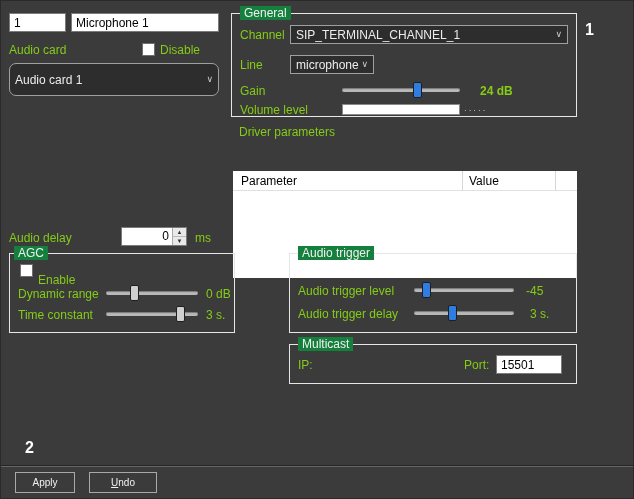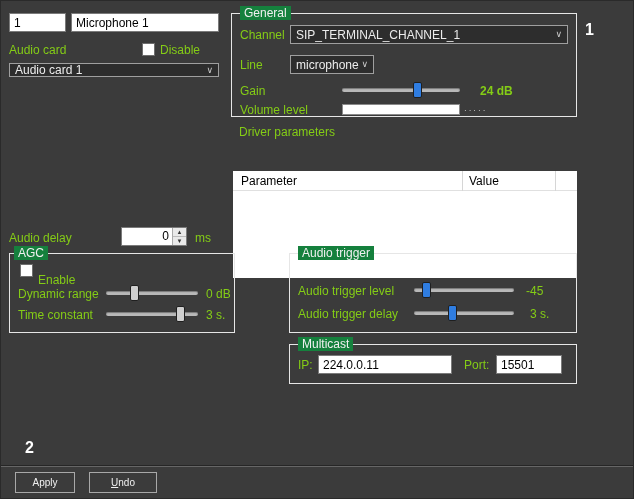--- a/index.html
+++ b/index.html
@@ -71,21 +71,21 @@
 
 <div id="app">
 
   <input class="tbx" style="left: 8px; top: 12px; width: 57px; height: 19px;" value="1">
   <input class="tbx" style="left: 70px; top: 12px; width: 148px; height: 19px;" value="Microphone 1">
 
   <div class="lbl" style="left:8px; top:42px;text-align:right;">Audio card</div>
   <div class="chk" style="left:141px; top:42px;"></div>
   <div class="lbl" style="left:159px; top:42px;">Disable</div>
 
-  <div class="ddl" style="left:8px; top:62px; width:210px; height:14px;">
+  <div class="ddl" style="left:8px; top:62px; width:210px; height:33px;border-radius:7px;">
     <span>Audio card 1</span>
     <span class="chev">∨</span>
   </div>
 
   <div class="group" style="left:230px; top:12px; width:346px; height:104px;">
     <div class="gtitle">General</div>
 
     <div class="lbl" style="left:8px; top:14px;">Channel</div>
     <div class="ddl" style="left:58px; top:11px; width:278px; height:19px;">
       <span>SIP_TERMINAL_CHANNEL_1</span>
@@ -171,21 +171,20 @@
       <div class="handle blue" style="left:34%;"></div>
     </div>
     <div class="lbl" style="left:240px; top:53px;">3</div>
     <div class="lbl" style="left:250px; top:53px;">s.</div>
   </div>
 
   <div class="group" style="left:288px; top:343px; width:288px; height:40px;">
     <div class="gtitle">Multicast</div>
 
     <div class="lbl" style="left:8px; top:13px;">IP:</div>
-    <input class="tbx" style="left: 28px; top: 10px; width: 134px; height: 19px;" value="224.0.0.11">
     <div class="lbl" style="left:174px; top:13px;">Port:</div>
     <input class="tbx" style="left: 206px; top: 10px; width: 66px; height: 19px;" value="15501">
   </div>
 
   <div class="marker" style="left:24px; top:438px;">2</div>
 
   <div class="sepA" style="top:464px;"></div>
   <div class="sepB" style="top:465px;"></div>
 
   <div class="btn" style="left:14px; top:471px; width:60px; height:21px;">

